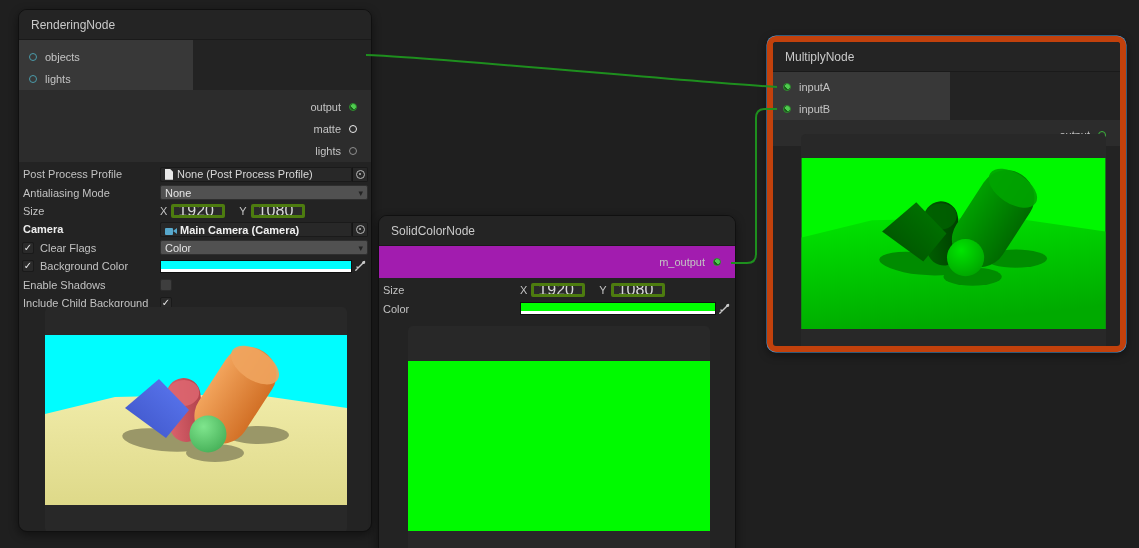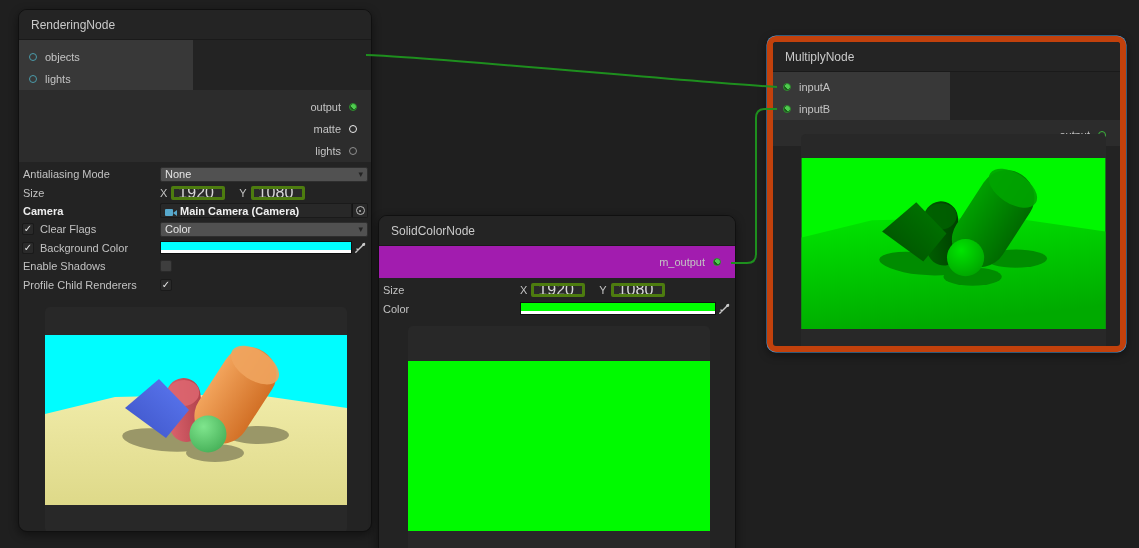--- a/index.html
+++ b/index.html
@@ -129,20 +129,32 @@
           <span class="port-dot white"></span>
         </div>
         <div class="port-row out">
           <span class="port-label">lights</span>
           <span class="port-dot gray"></span>
         </div>
       </div>
     </div>
     <div class="props">
       <div class="prop-row">
+        <span class="prop-label">Post Process Profile</span>
+        <span class="prop-value">
+          <span class="obj-field">
+            <span class="doc-icon"></span>
+            <span>None (Post Process Profile)</span>
+          </span>
+          <span class="picker-cell">
+            <span class="picker-icon"></span>
+          </span>
+        </span>
+      </div>
+      <div class="prop-row">
         <span class="prop-label">Antialiasing Mode</span>
         <span class="prop-value">
           <span class="dropdown">
             <span>None</span>
             <span class="arrow">▾</span>
           </span>
         </span>
       </div>
       <div class="prop-row">
         <span class="prop-label">Size</span>
@@ -198,21 +210,21 @@
           </span>
         </span>
       </div>
       <div class="prop-row">
         <span class="prop-label">Enable Shadows</span>
         <span class="prop-value">
           <span class="checkbox empty"></span>
         </span>
       </div>
       <div class="prop-row">
-        <span class="prop-label">Profile Child Renderers</span>
+        <span class="prop-label">Include Child Background</span>
         <span class="prop-value">
           <span class="checkbox">✓</span>
         </span>
       </div>
     </div>
     <div class="preview" style="left:26px;top:297px;width:302px;height:226px;">
       <svg width="302" height="170" viewBox="0 0 302 170">
         <defs>
           <linearGradient id="gndR" x1="0" y1="0" x2="0" y2="1">
             <stop offset="0" stop-color="#F0EBA8"></stop>

